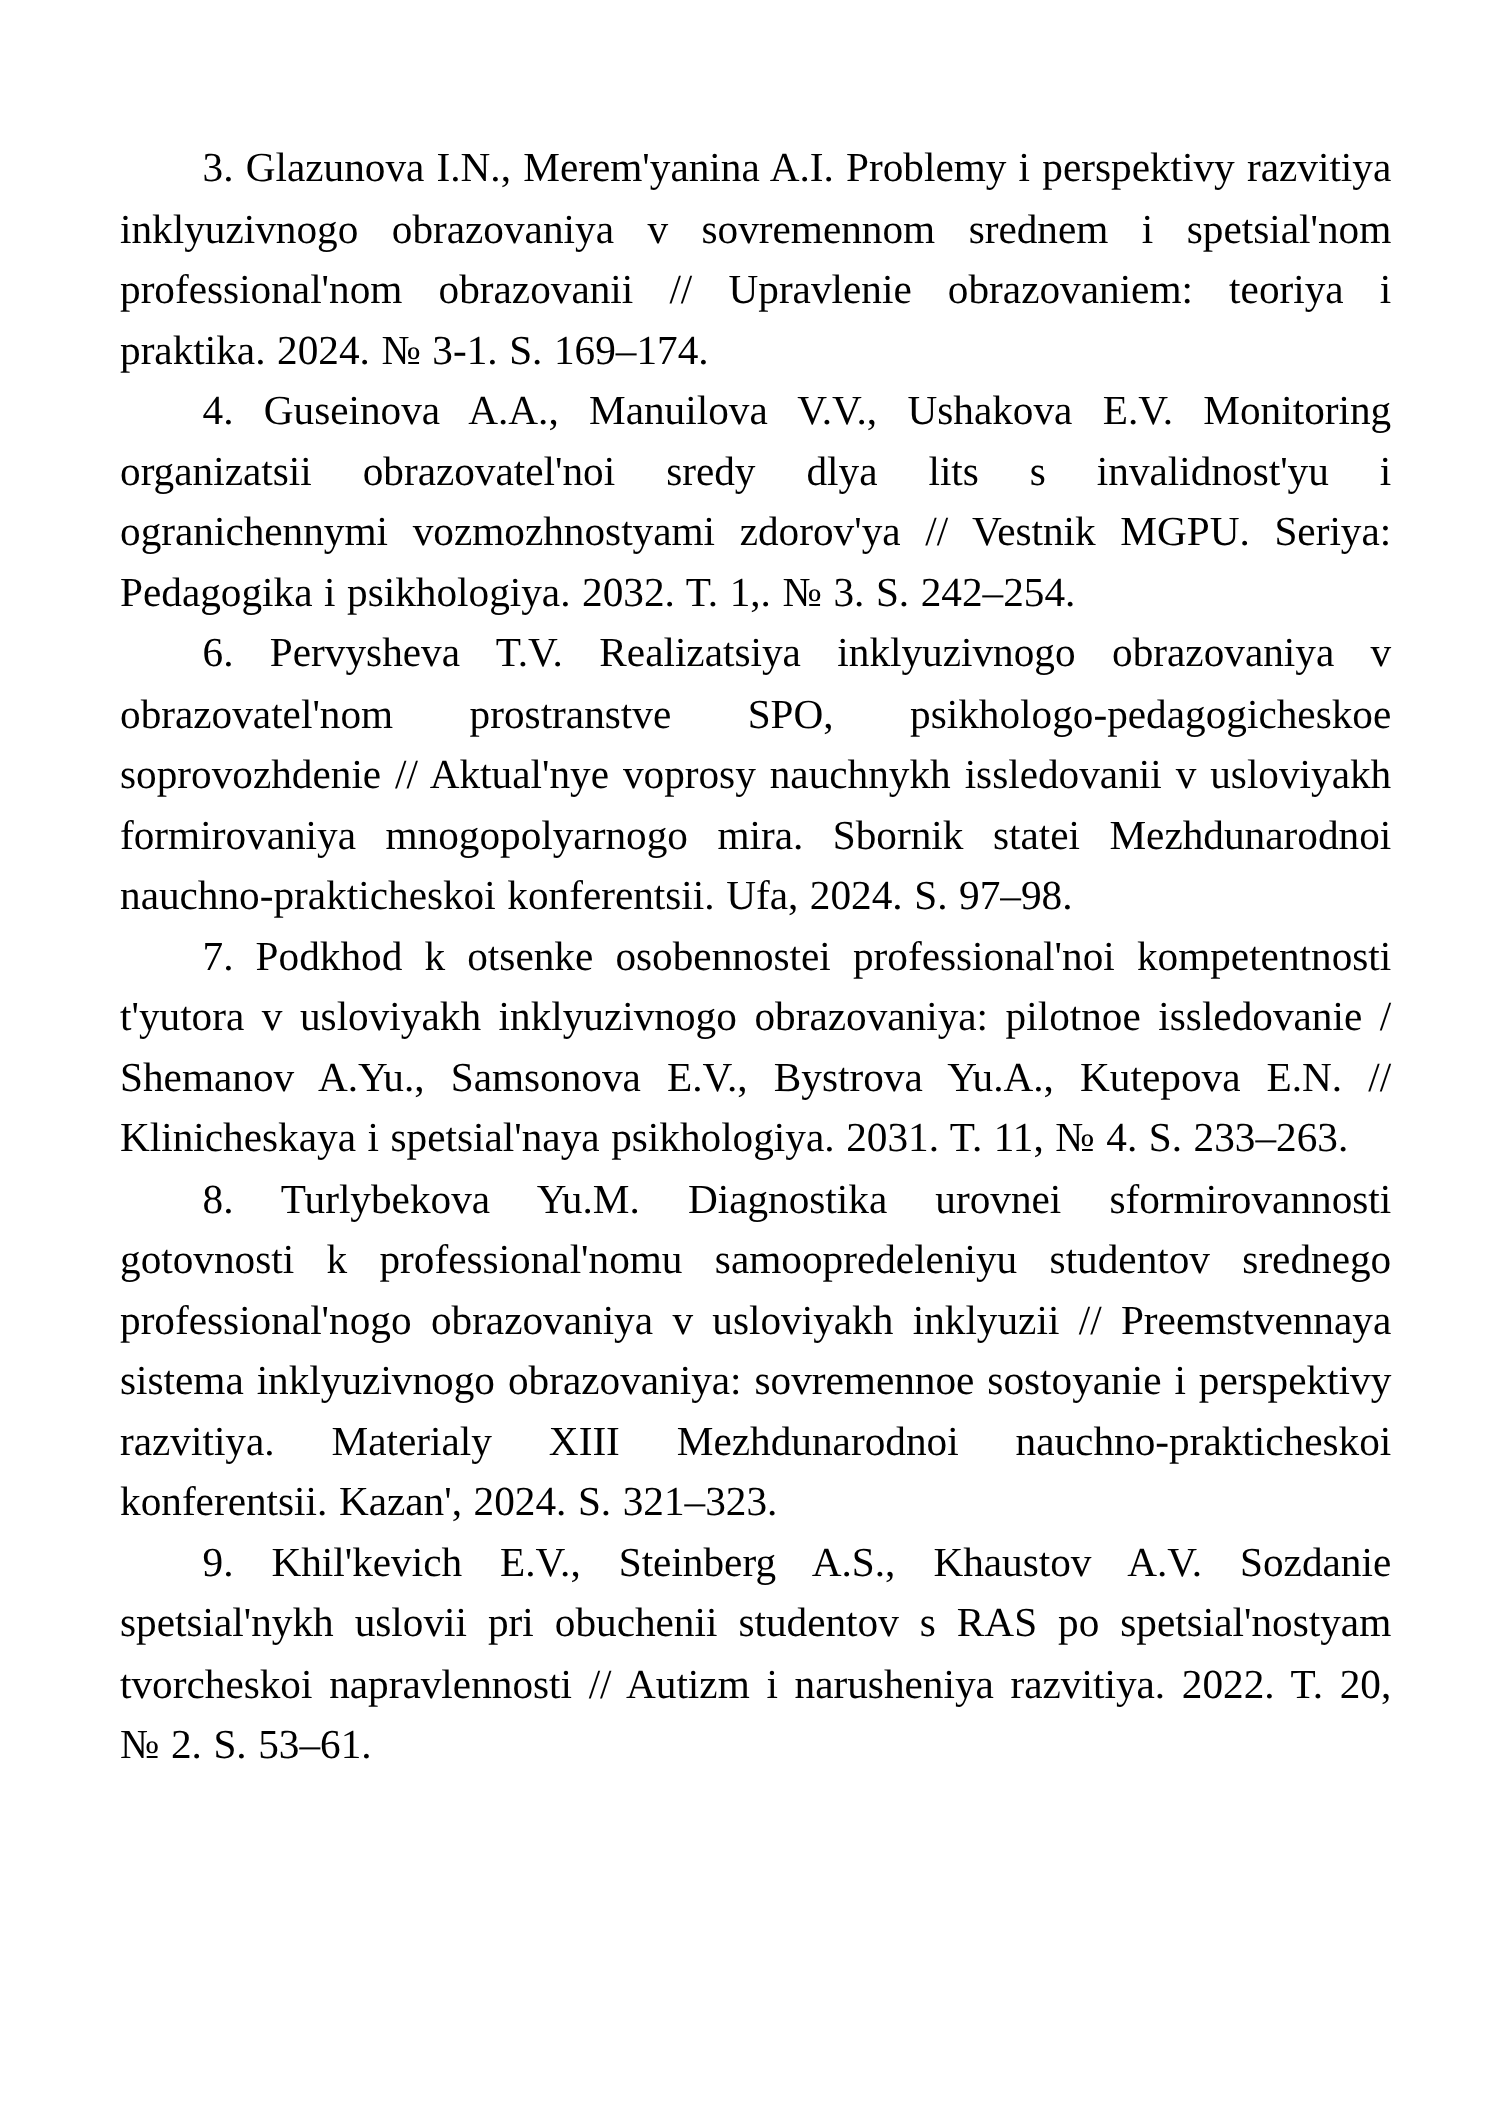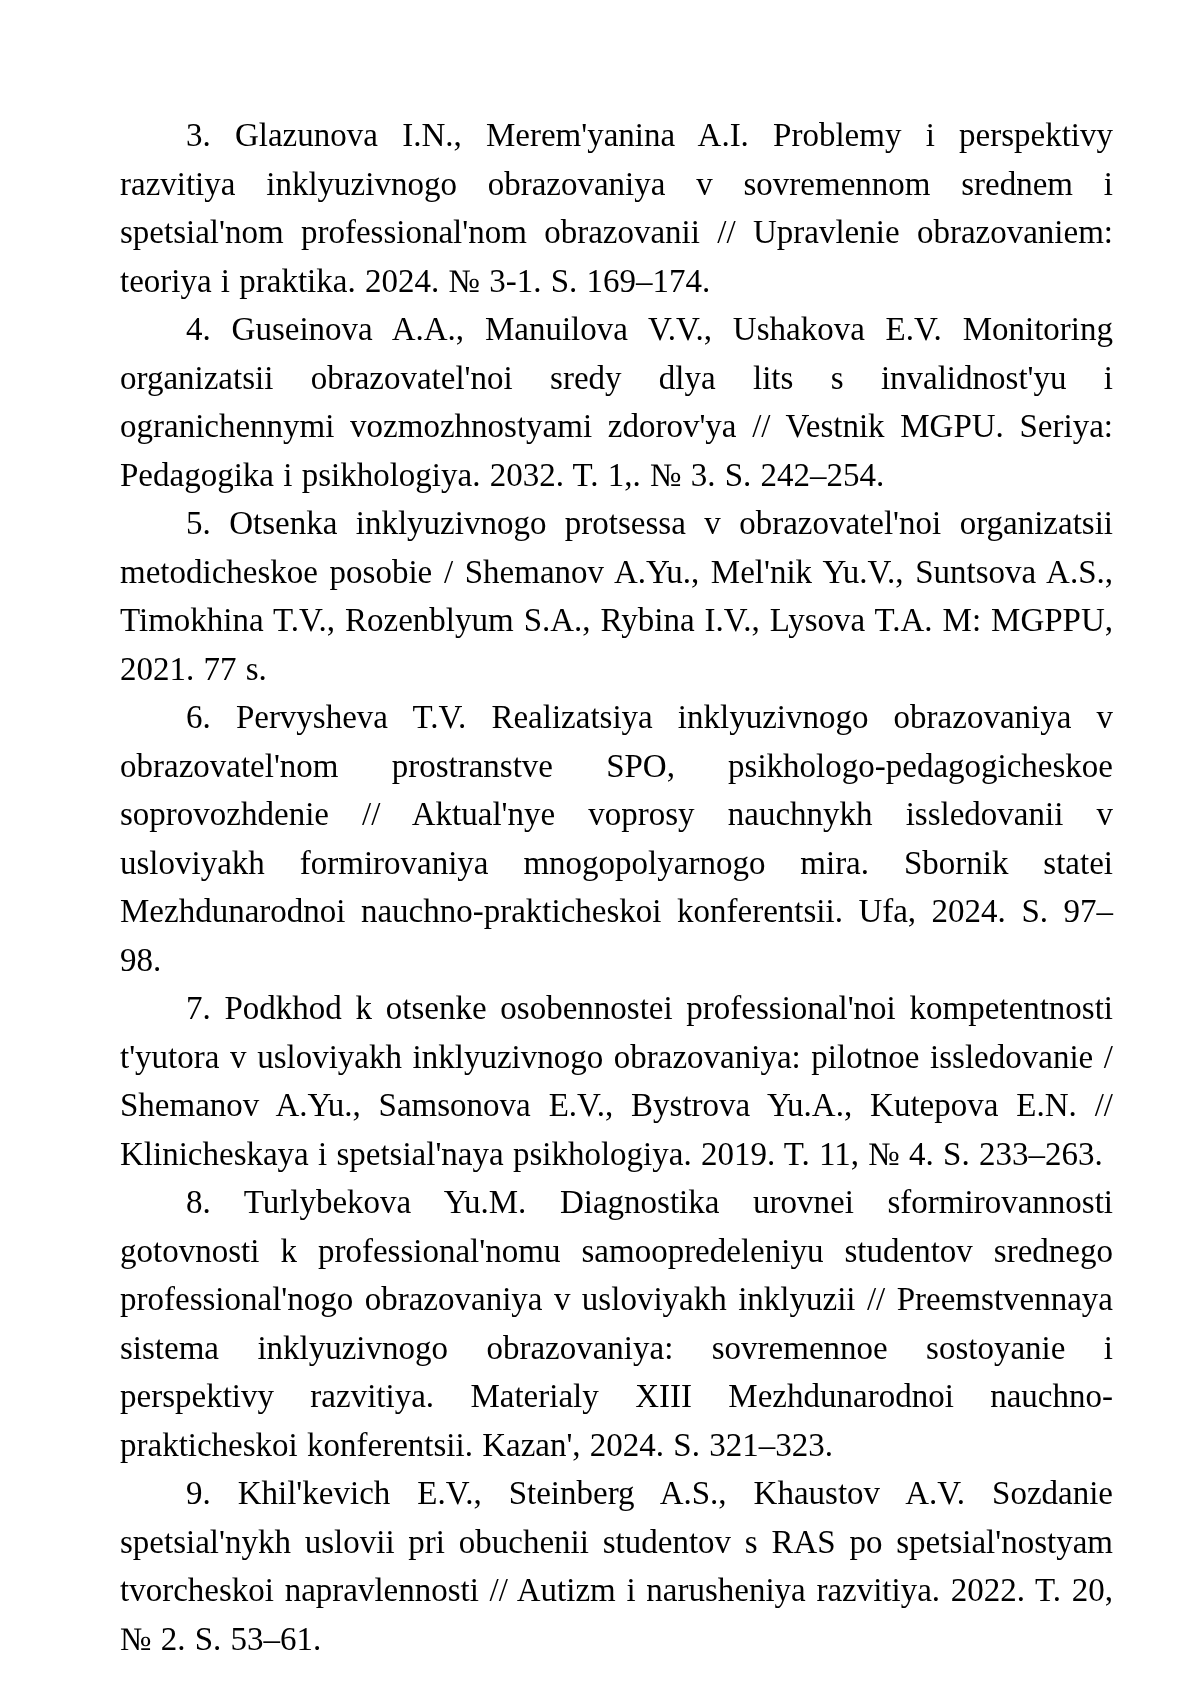--- a/index.html
+++ b/index.html
@@ -9,21 +9,21 @@
   }
   body {
     width: 1200px;
     height: 1697px;
     overflow: hidden;
   }
   .page {
     box-sizing: border-box;
     width: 1200px;
     height: 1697px;
-    padding: 111px 87px 0 120px;
+    padding: 111px 87px 0 96px;
     background: #ffffff;
   }
   .ref {
     margin: 0;
     padding: 0;
     text-indent: 66px;
     text-align: justify;
     font-family: "Liberation Serif", "DejaVu Serif", serif;
     font-size: 33px;
     line-height: 48.5px;
@@ -32,18 +32,17 @@
     -webkit-hyphens: none;
     word-spacing: 1px;
   }
 </style>
 </head>
 <body>
 
 <main class="page">
   <p class="ref">3. Glazunova I.N., Merem'yanina A.I. Problemy i perspektivy razvitiya inklyuzivnogo obrazovaniya v sovremennom srednem i spetsial'nom professional'nom obrazovanii // Upravlenie obrazovaniem: teoriya i praktika. 2024. № 3-1. S. 169–174.</p>
   <p class="ref">4. Guseinova A.A., Manuilova V.V., Ushakova E.V. Monitoring organizatsii obrazovatel'noi sredy dlya lits s invalidnost'yu i ogranichennymi vozmozhnostyami zdorov'ya // Vestnik MGPU. Seriya: Pedagogika i psikhologiya. 2032. T. 1,. № 3. S. 242–254.</p>
-  <p class="ref">5. Otsenka inklyuzivnogo protsessa v obrazovatel'noi organizatsii metodicheskoe posobie / Shemanov A.Yu., Mel'nik Yu.V., Suntsova A.S., Timokhina T.V., Rozenblyum S.A., Rybina I.V., Lysova T.A. M: MGPPU, 2021. 77 s.</p>
   <p class="ref">6. Pervysheva T.V. Realizatsiya inklyuzivnogo obrazovaniya v obrazovatel'nom prostranstve SPO, psikhologo-pedagogicheskoe soprovozhdenie // Aktual'nye voprosy nauchnykh issledovanii v usloviyakh formirovaniya mnogopolyarnogo mira. Sbornik statei Mezhdunarodnoi nauchno-prakticheskoi konferentsii. Ufa, 2024. S. 97–98.</p>
-  <p class="ref">7. Podkhod k otsenke osobennostei professional'noi kompetentnosti t'yutora v usloviyakh inklyuzivnogo obrazovaniya: pilotnoe issledovanie / Shemanov A.Yu., Samsonova E.V., Bystrova Yu.A., Kutepova E.N. // Klinicheskaya i spetsial'naya psikhologiya. 2019. T. 11, № 4. S. 233–263.</p>
+  <p class="ref">7. Podkhod k otsenke osobennostei professional'noi kompetentnosti t'yutora v usloviyakh inklyuzivnogo obrazovaniya: pilotnoe issledovanie / Shemanov A.Yu., Samsonova E.V., Bystrova Yu.A., Kutepova E.N. // Klinicheskaya i spetsial'naya psikhologiya. 2031. T. 11, № 4. S. 233–263.</p>
   <p class="ref">8. Turlybekova Yu.M. Diagnostika urovnei sformirovannosti gotovnosti k professional'nomu samoopredeleniyu studentov srednego professional'nogo obrazovaniya v usloviyakh inklyuzii // Preemstvennaya sistema inklyuzivnogo obrazovaniya: sovremennoe sostoyanie i perspektivy razvitiya. Materialy XIII Mezhdunarodnoi nauchno-prakticheskoi konferentsii. Kazan', 2024. S. 321–323.</p>
   <p class="ref">9. Khil'kevich E.V., Steinberg A.S., Khaustov A.V. Sozdanie spetsial'nykh uslovii pri obuchenii studentov s RAS po spetsial'nostyam tvorcheskoi napravlennosti // Autizm i narusheniya razvitiya. 2022. T. 20, № 2. S. 53–61.</p>
 </main>
 
 </body></html>

